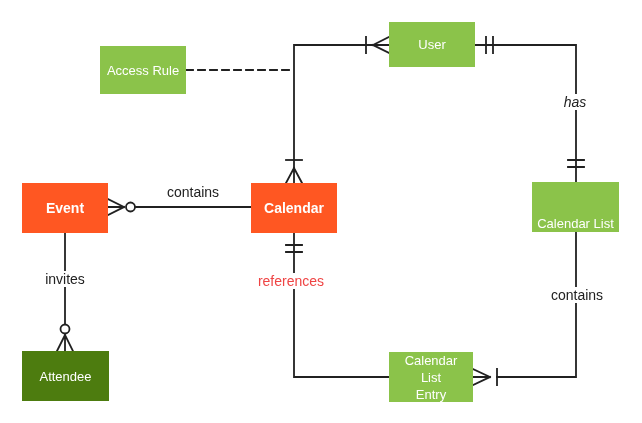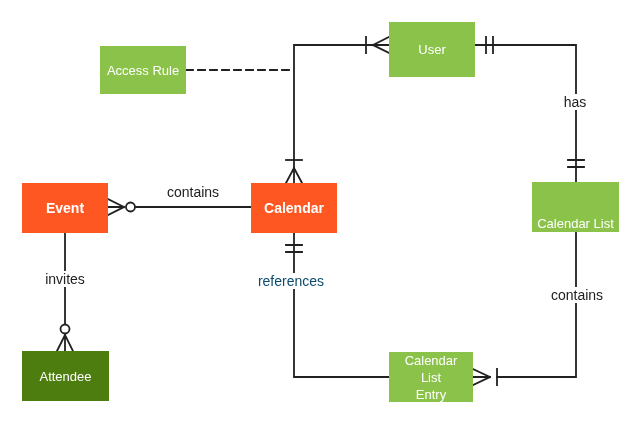--- a/index.html
+++ b/index.html
@@ -107,30 +107,30 @@
 
     <g>
       <path class="connector" d="M294,233 L294,377 L389,377"></path>
       <g>
         <path class="connector" d="M286,245 L302,245 M286,252 L302,252"></path>
       </g>
     </g>
   </svg>
 
   <div class="rel-label" style="left: 193px; top: 184px; color: rgb(33, 33, 33); background-color: rgb(255, 255, 255);">contains</div>
-  <div class="rel-label" style="left: 575px; top: 94px; color: rgb(33, 33, 33); background-color: rgb(255, 255, 255);">has</div>
+  <div class="rel-label" style="left: 575px; top: 94px; color: rgb(33, 33, 33); background-color: rgb(255, 255, 255); font-style: italic;">has</div>
   <div class="rel-label" style="left: 577px; top: 287px; color: rgb(33, 33, 33); background-color: rgb(255, 255, 255);">contains</div>
-  <div class="rel-label" style="left: 291px; top: 273px; color: #0c4a6e; background-color: rgb(255, 255, 255);">references</div>
+  <div class="rel-label" style="left: 291px; top: 273px; color: #ef4444; background-color: rgb(255, 255, 255);">references</div>
   <div class="rel-label" style="left: 65px; top: 271px; color: rgb(33, 33, 33); background-color: rgb(255, 255, 255);">invites</div>
 
   <div class="entity green" style="left: 100px; top: 46px; width: 86px; height: 48px; background-color: rgb(139, 195, 74); color: rgb(255, 255, 255);">
     <span>Access Rule</span>
   </div>
 
-  <div class="entity green" style="left: 389px; top: 22px; width: 86px; height: 55px; background-color: rgb(139, 195, 74); color: rgb(255, 255, 255);">
+  <div class="entity green" style="left: 389px; top: 22px; width: 86px; height: 45px; background-color: rgb(139, 195, 74); color: rgb(255, 255, 255);">
     <span>User</span>
   </div>
 
   <div class="entity orange" style="left: 22px; top: 183px; width: 86px; height: 50px; background-color: rgb(255, 87, 34); color: rgb(255, 255, 255);">
     <span>Event</span>
   </div>
 
   <div class="entity orange" style="left: 251px; top: 183px; width: 86px; height: 50px; background-color: rgb(255, 87, 34); color: rgb(255, 255, 255);">
     <span>Calendar</span>
   </div>

